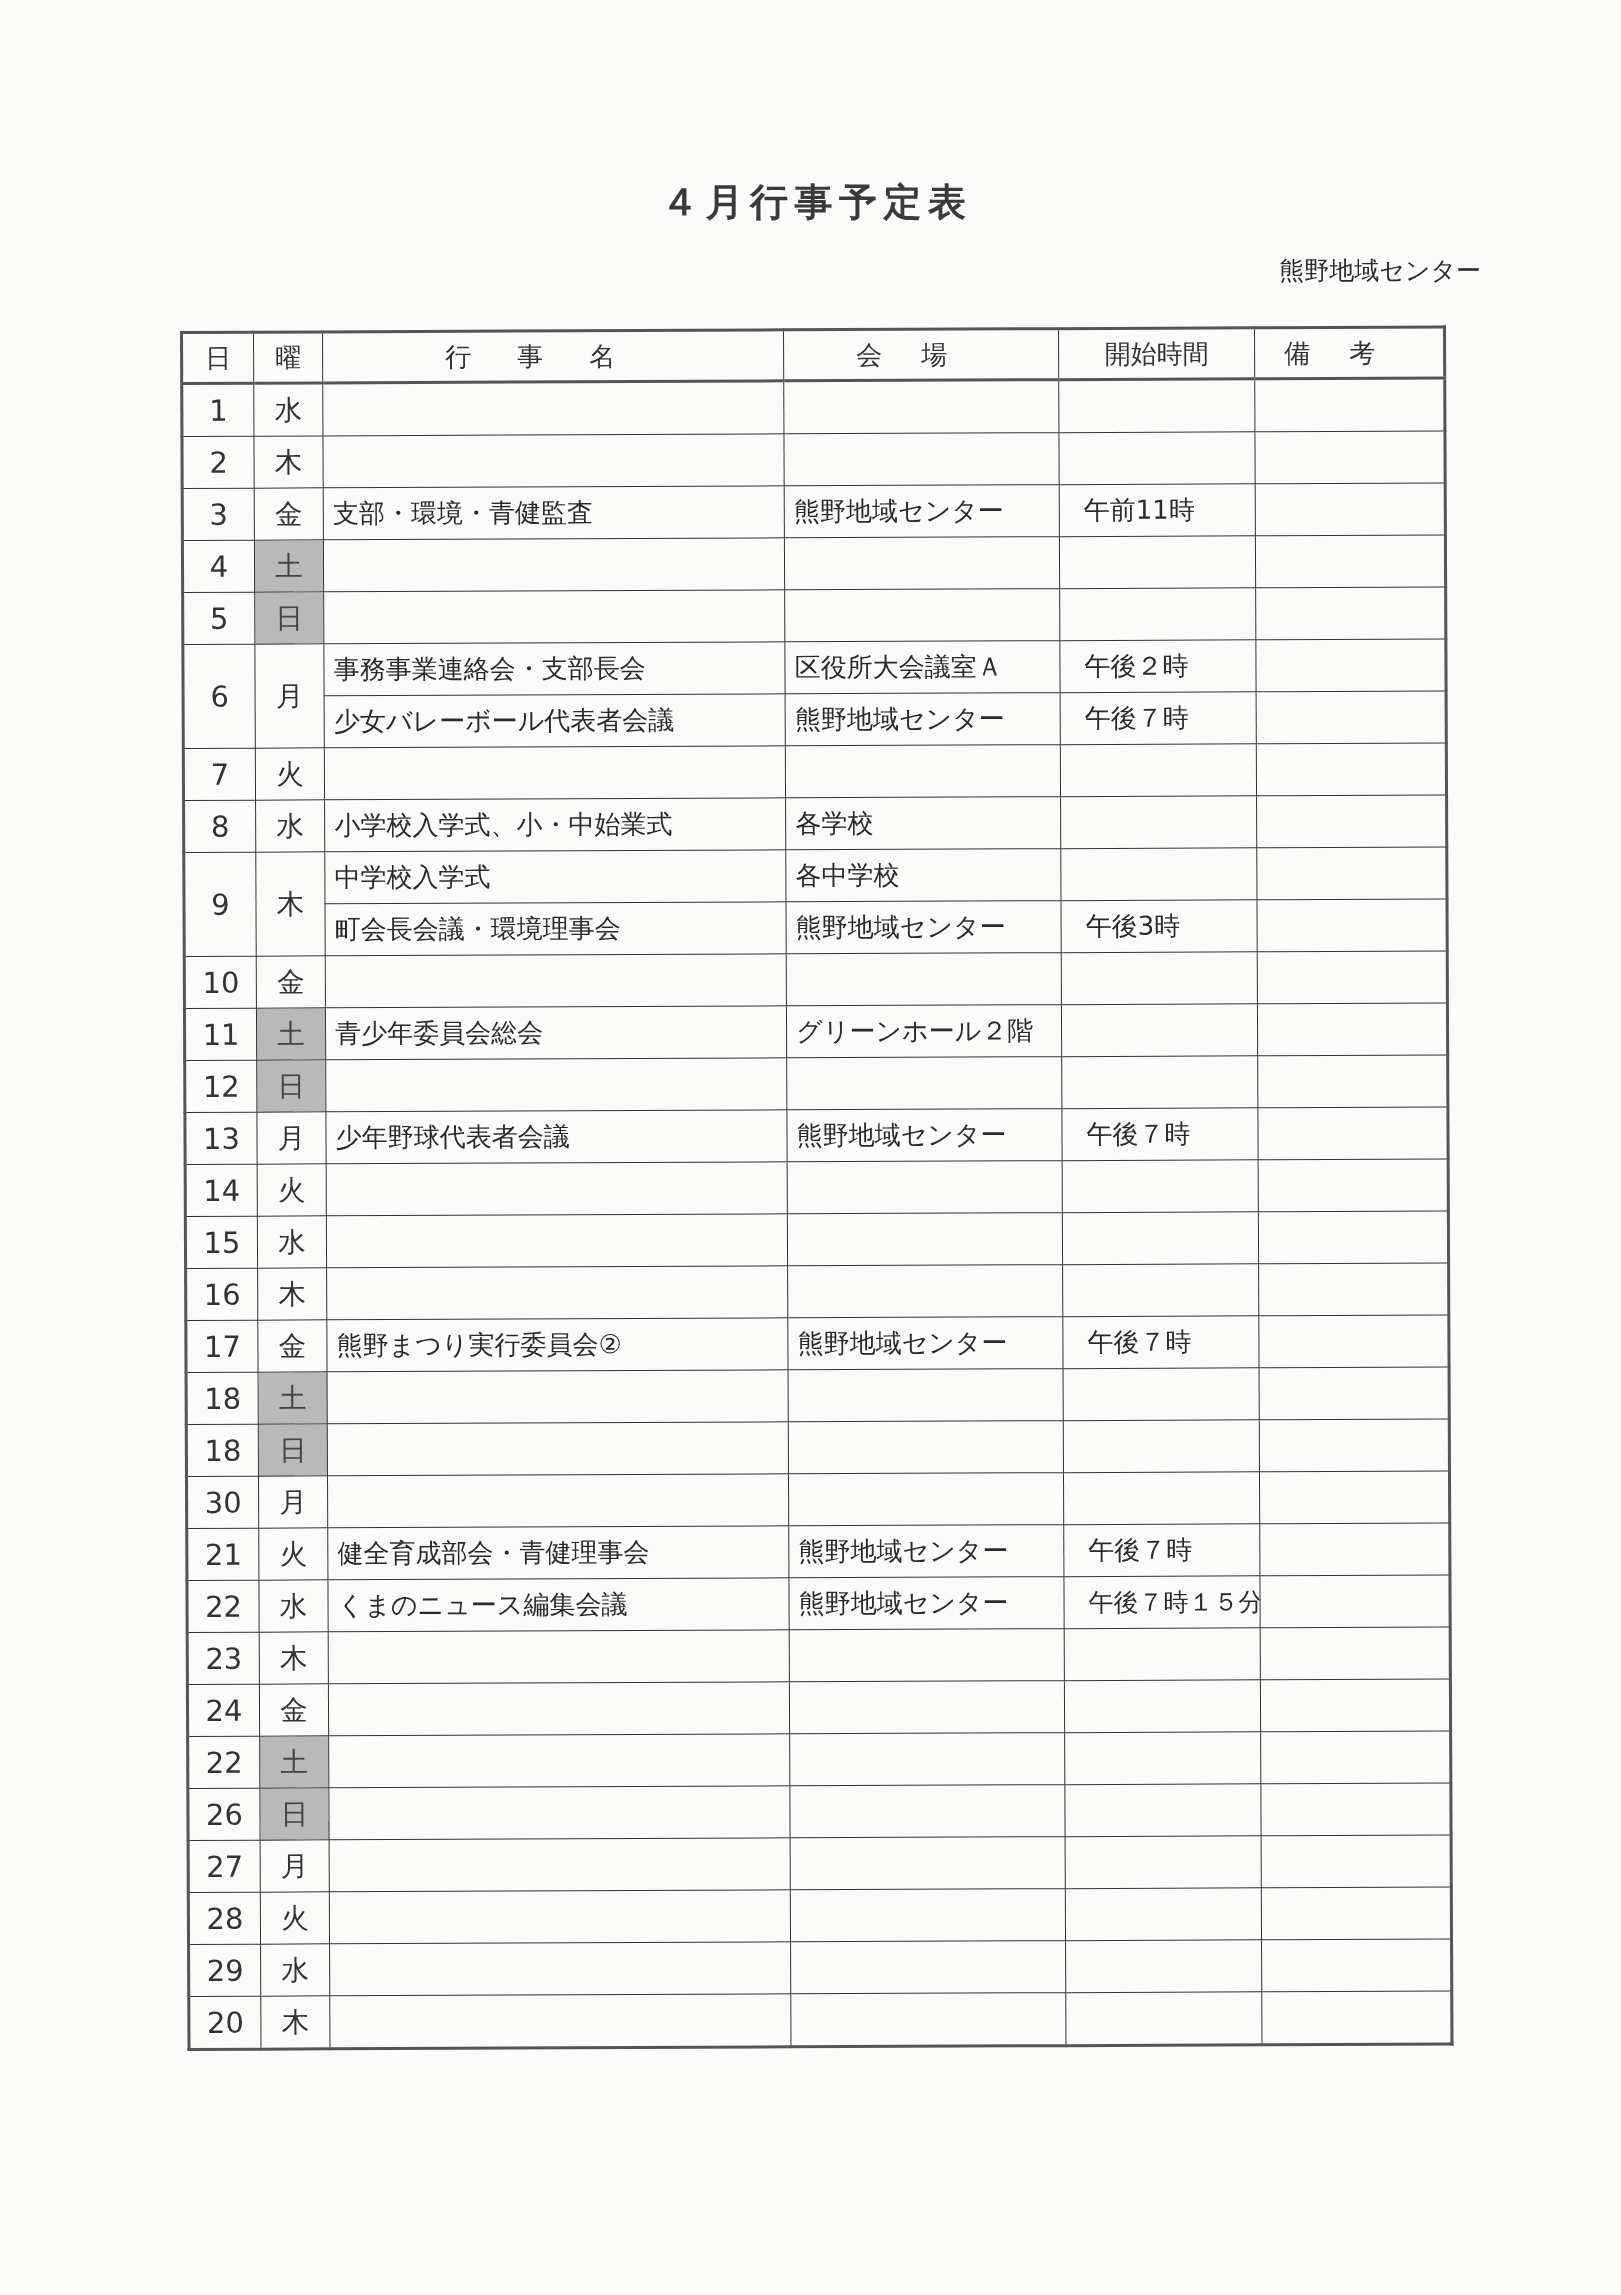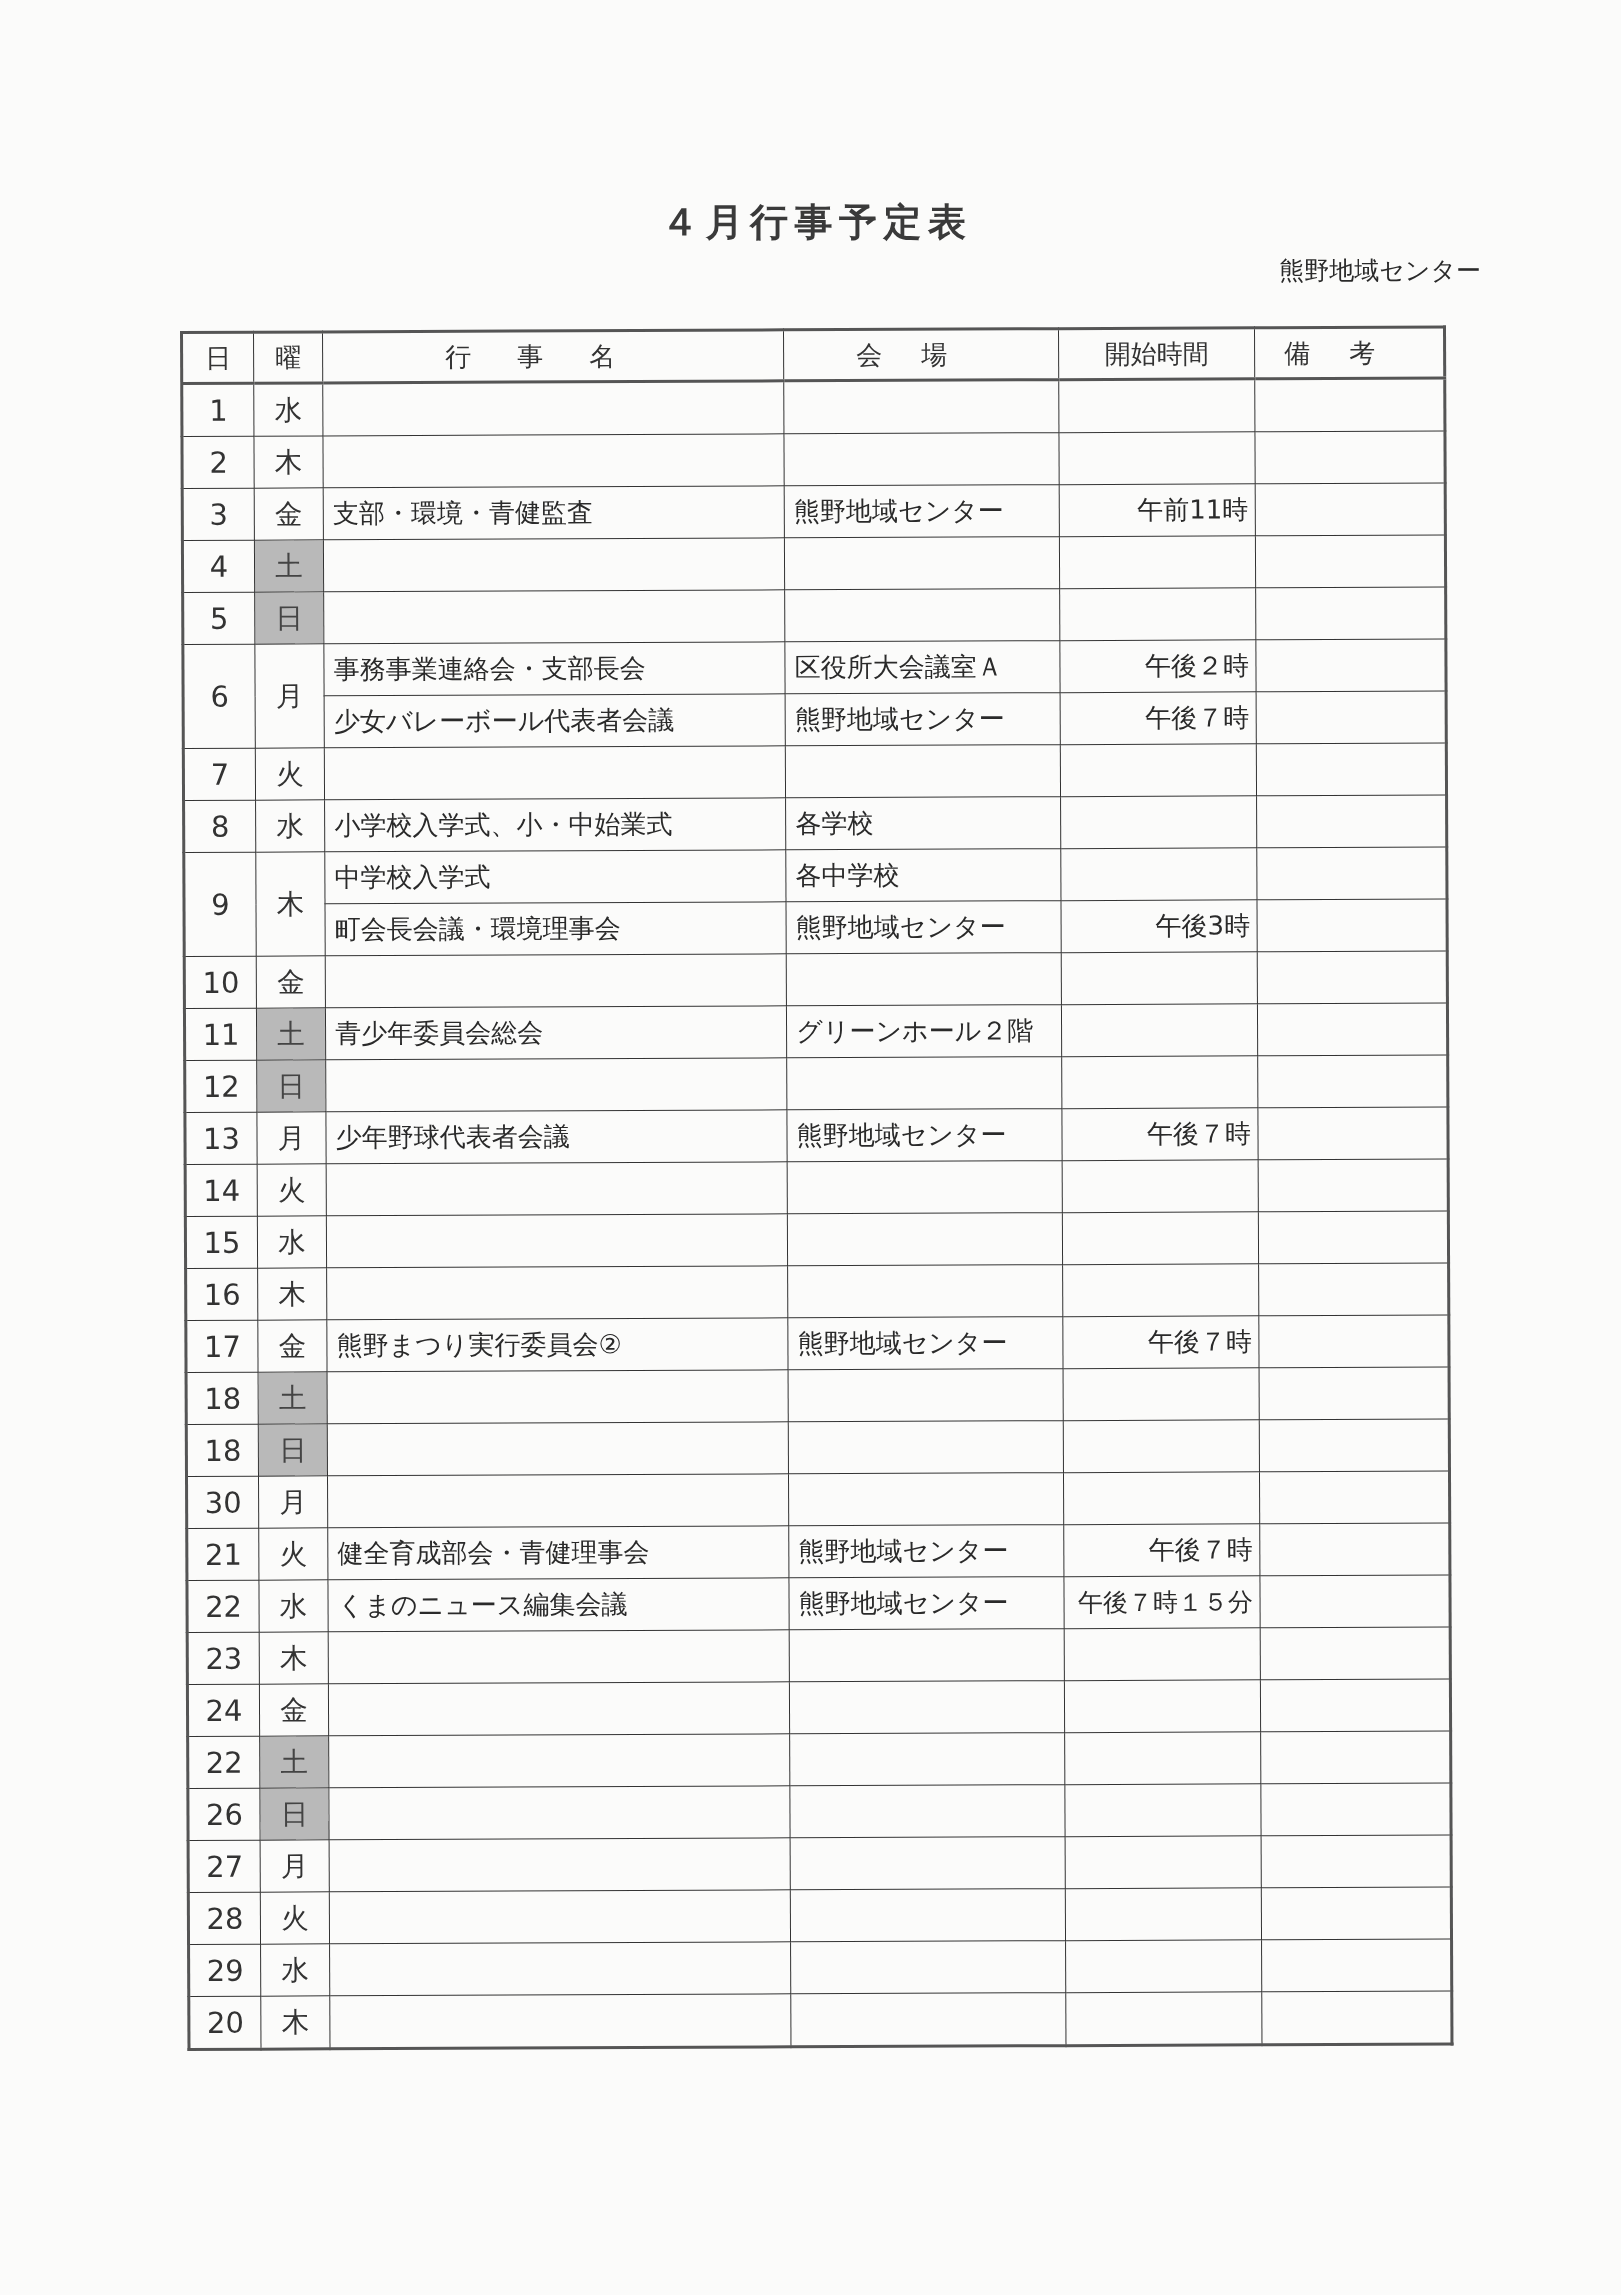--- a/index.html
+++ b/index.html
@@ -11,21 +11,20 @@
     font-family: "DejaVu Sans", "Liberation Sans", sans-serif;
     color: #2a2a2a;
   }
   .page-title {
     position: absolute;
     left: 661px; top: 177px;
     font-size: 38px;
     letter-spacing: 6.5px;
     font-weight: bold;
     color: #3a3a3a;
-    margin-top: 20px;
   }
   .org-name {
     position: absolute;
     right: 141px; top: 254px;
     font-size: 25px;
     color: #2a2a2a;
   }
   .schedule {
     position: absolute;
     left: 180px; top: 331px;
@@ -56,21 +55,21 @@
   .schedule thead th.narrow { text-align: center; }
   .schedule td { font-size: 26px; }
   .schedule td.day { text-align: center; font-size: 29px; color: #333; }
   .schedule td.dow { text-align: center; font-size: 27.5px; color: #333; }
   .schedule td.dow.weekend {
     background: #b9b9b9;
     color: #444;
   }
   .schedule td.event { padding-left: 9.2px; }
   .schedule td.venue { padding-left: 9.2px; }
-  .schedule td.time { padding-left: 7px; text-align: right; }
+  .schedule td.time { padding-left: 24px; }
   .schedule td.time.small { font-size: 25px; }
   col.c-day { width: 72px; }
   col.c-dow { width: 69px; }
   col.c-event { width: 461px; }
   col.c-venue { width: 275px; }
   col.c-time { width: 196px; }
   col.c-note { width: 190px; }
 </style>
 </head>
 <body>

